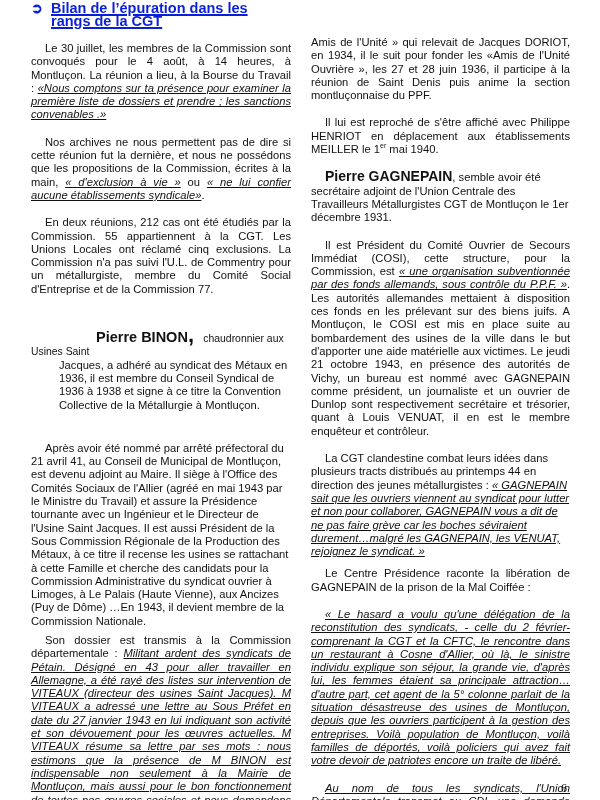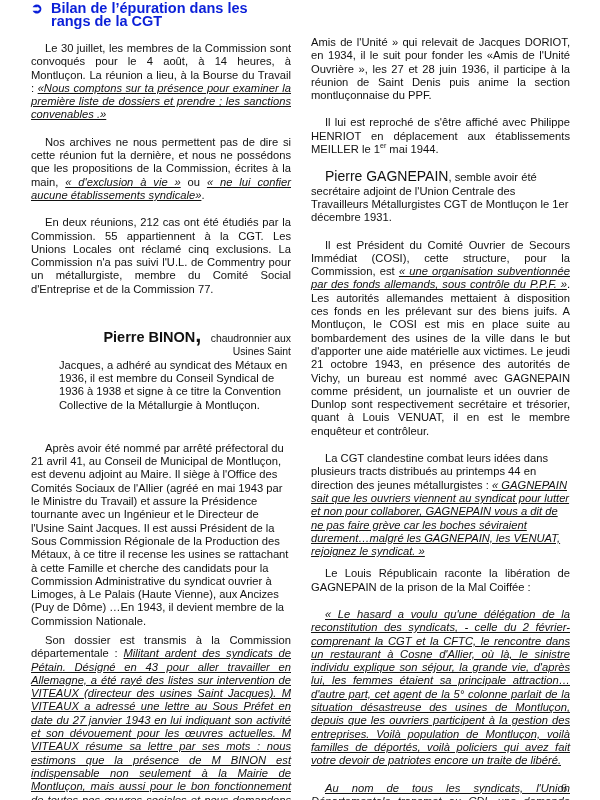--- a/index.html
+++ b/index.html
@@ -8,22 +8,22 @@
   .col { position: absolute; top: 0; font-size: 11.2px; line-height: 13.3px; }
   .col-left { left: 31px; width: 260px; }
   .col-right { left: 311px; width: 259px; }
   p { margin: 0; text-align: justify; text-indent: 14px; }
   .gap-m { height: 14px; }
   .gap-l { height: 22px; }
   .i { font-style: italic; text-decoration: underline; }
   h2.title { margin: 0 0 0 0; padding-left: 20px; position: relative;
              font-size: 14.5px; line-height: 13px; font-weight: bold; color: #0a1fd8; }
   h2.title .ico { position: absolute; left: 0; top: 0; font-size: 14px; color: #0a1fd8; }
-  h2.title .txt { text-decoration-thickness: 1.5px; text-align: center; }
-  .name { font-weight: normal; font-size: 14px; }
+  h2.title .txt { text-decoration: underline; text-decoration-thickness: 1.5px; text-align: center; }
+  .name { font-weight: bold; font-size: 14px; }
   .name-lg { font-weight: bold; font-size: 14.5px; }
   .comma-big { font-weight: bold; font-size: 22px; line-height: 10px; }
   .small-lead { font-size: 10.4px; }
   .binon-head { text-indent: 65px; }
   sup { font-size: 7px; line-height: 0; }
   .page-num { position: absolute; right: 33px; top: 781px;
               font-family: "Liberation Serif", serif; font-size: 12px; }
 </style>
 </head>
 <body>
@@ -35,42 +35,42 @@
     <span class="txt">Bilan de l’épuration dans les rangs de la CGT</span>
   </h2>
   <div class="gap-m"></div>
   <p><span>Le 30 juillet, les membres de la Commission sont convoqués pour le 4 août, à 14 heures, à Montluçon. La réunion a lieu, à la Bourse du Travail : </span><span class="i">«Nous comptons sur ta présence pour examiner la première liste de dossiers et prendre ; les sanctions convenables .»</span></p>
   <div class="gap-m"></div>
   <p><span>Nos archives ne nous permettent pas de dire si cette réunion fut la dernière, et nous ne possédons que les propositions de la Commission, écrites à la main, </span><span class="i">« d'exclusion à vie »</span><span> ou </span><span class="i">« ne lui confier aucune établissements syndicale»</span><span>.</span></p>
   <div class="gap-m"></div>
   <p>En deux réunions, 212 cas ont été étudiés par la Commission. 55 appartiennent à la CGT. Les Unions Locales ont réclamé cinq exclusions. La Commission n'a pas suivi l'U.L. de Commentry pour un métallurgiste, membre du Comité Social d'Entreprise et de la Commission 77.</p>
   <div class="gap-l"></div>
   <div style="height:12px"></div>
-  <p class="binon-head" style="text-align:right;"><span class="name-lg">Pierre BINON</span><span class="comma-big">,</span>&nbsp;&nbsp;&nbsp;<span class="small-lead">chaudronnier aux Usines Saint</span></p>
+  <p class="binon-head" style="text-align:left;"><span class="name-lg">Pierre BINON</span><span class="comma-big">,</span>&nbsp;&nbsp;&nbsp;<span class="small-lead">chaudronnier aux Usines Saint</span></p>
   <p style="text-indent:0; text-align:left;margin-left:28px;">Jacques, a adhéré au syndicat des Métaux en 1936, il est membre du Conseil Syndical de 1936 à 1938 et signe à ce titre la Convention Collective de la Métallurgie à Montluçon.</p>
   <div class="gap-l"></div>
   <div style="height:8px"></div>
   <p style="text-align:left;">Après avoir été nommé par arrêté préfectoral du 21 avril 41, au Conseil de Municipal de Montluçon, est devenu adjoint au Maire. Il siège à l'Office des Comités Sociaux de l'Allier (agréé en mai 1943 par le Ministre du Travail) et assure la Présidence tournante avec un Ingénieur et le Directeur de l'Usine Saint Jacques. Il est aussi Président de la Sous Commission Régionale de la Production des Métaux, à ce titre il recense les usines se rattachant à cette Famille et cherche des candidats pour la Commission Administrative du syndicat ouvrier à Limoges, à Le Palais (Haute Vienne), aux Ancizes (Puy de Dôme) …En 1943, il devient membre de la Commission Nationale.</p>
   <div style="height:6px"></div>
   <p><span>Son dossier est transmis à la Commission départementale : </span><span class="i">Militant ardent des syndicats de Pétain. Désigné en 43 pour aller travailler en Allemagne, a été rayé des listes sur intervention de VITEAUX (directeur des usines Saint Jacques). M VITEAUX a adressé une lettre au Sous Préfet en date du 27 janvier 1943 en lui indiquant son activité et son dévouement pour les œuvres actuelles. M VITEAUX résume sa lettre par ses mots : nous estimons que la présence de M BINON est indispensable non seulement à la Mairie de Montluçon, mais aussi pour le bon fonctionnement de toutes nos œuvres sociales et nous demandons qu'il soit considéré comme agent de maîtrise. De plus, selon le carnet à souche personnel de M VITEAUX, BINON touchait 1 000 F tous les trois mois. »</span></p>
 
 </div>
 
 <div class="col col-right">
   <p style="text-indent:0;margin-top:36px;">Amis de l'Unité » qui relevait de Jacques DORIOT, en 1934, il le suit pour fonder les «Amis de l'Unité Ouvrière », les 27 et 28 juin 1936, il participe à la réunion de Saint Denis puis anime la section montluçonnaise du PPF.</p>
   <div class="gap-m"></div>
-  <p><span>Il lui est reproché de s'être affiché avec Philippe HENRIOT en déplacement aux établissements MEILLER le 1</span><sup>er</sup><span> mai 1944.</span></p>
+  <p><span>Il lui est reproché de s'être affiché avec Philippe HENRIOT en déplacement aux établissements MEILLER le 1</span><sup>er</sup><span> mai 1940.</span></p>
   <div class="gap-m"></div>
   <p style="text-align:left;"><span class="name">Pierre GAGNEPAIN</span><span>, semble avoir été secrétaire adjoint de l'Union Centrale des Travailleurs Métallurgistes CGT de Montluçon le 1er décembre 1931.</span></p>
   <div class="gap-m"></div>
   <p><span>Il est Président du Comité Ouvrier de Secours Immédiat (COSI), cette structure, pour la Commission, est </span><span class="i">« une organisation subventionnée par des fonds allemands, sous contrôle du P.P.F. »</span><span>. Les autorités allemandes mettaient à disposition ces fonds en les prélevant sur des biens juifs. A Montluçon, le COSI est mis en place suite au bombardement des usines de la ville dans le but d'apporter une aide matérielle aux victimes. Le jeudi 21 octobre 1943, en présence des autorités de Vichy, un bureau est nommé avec GAGNEPAIN comme président, un journaliste et un ouvrier de Dunlop sont respectivement secrétaire et trésorier, quant à Louis VENUAT, il en est le membre enquêteur et contrôleur.</span></p>
   <div class="gap-m"></div>
   <p style="text-align:left;"><span>La CGT clandestine combat leurs idées dans plusieurs tracts distribués au printemps 44 en direction des jeunes métallurgistes : </span><span class="i">« GAGNEPAIN sait que les ouvriers viennent au syndicat pour lutter et non pour collaborer, GAGNEPAIN vous a dit de ne pas faire grève car les boches séviraient durement…malgré les GAGNEPAIN, les VENUAT, rejoignez le syndicat. »</span></p>
   <div style="height:9px"></div>
-  <p>Le Louis Républicain raconte la libération de GAGNEPAIN de la prison de la Mal Coiffée :</p>
+  <p>Le Centre Présidence raconte la libération de GAGNEPAIN de la prison de la Mal Coiffée :</p>
   <div class="gap-m"></div>
   <p class="i">« Le hasard a voulu qu'une délégation de la reconstitution des syndicats, - celle du 2 février- comprenant la CGT et la CFTC, le rencontre dans un restaurant à Cosne d'Allier, où là, le sinistre individu explique son séjour, la grande vie, d'après lui, les femmes étaient sa principale attraction…d'autre part, cet agent de la 5° colonne parlait de la situation désastreuse des usines de Montluçon, depuis que les ouvriers participent à la gestion des entreprises. Voilà population de Montluçon, voilà familles de déportés, voilà policiers qui avez fait votre devoir de patriotes encore un traite de libéré.</p>
   <div class="gap-m"></div>
   <p class="i">Au nom de tous les syndicats, l'Union Départementale transmet au CDL une demande d'enquête à la prison de Moulins, réclame l'arrestation immédiate de GAGNEPAIN et demande qui l'a fait libérer. »</p>
 
 </div>
 
 <div class="page-num">6</div>
 
 </body></html>

